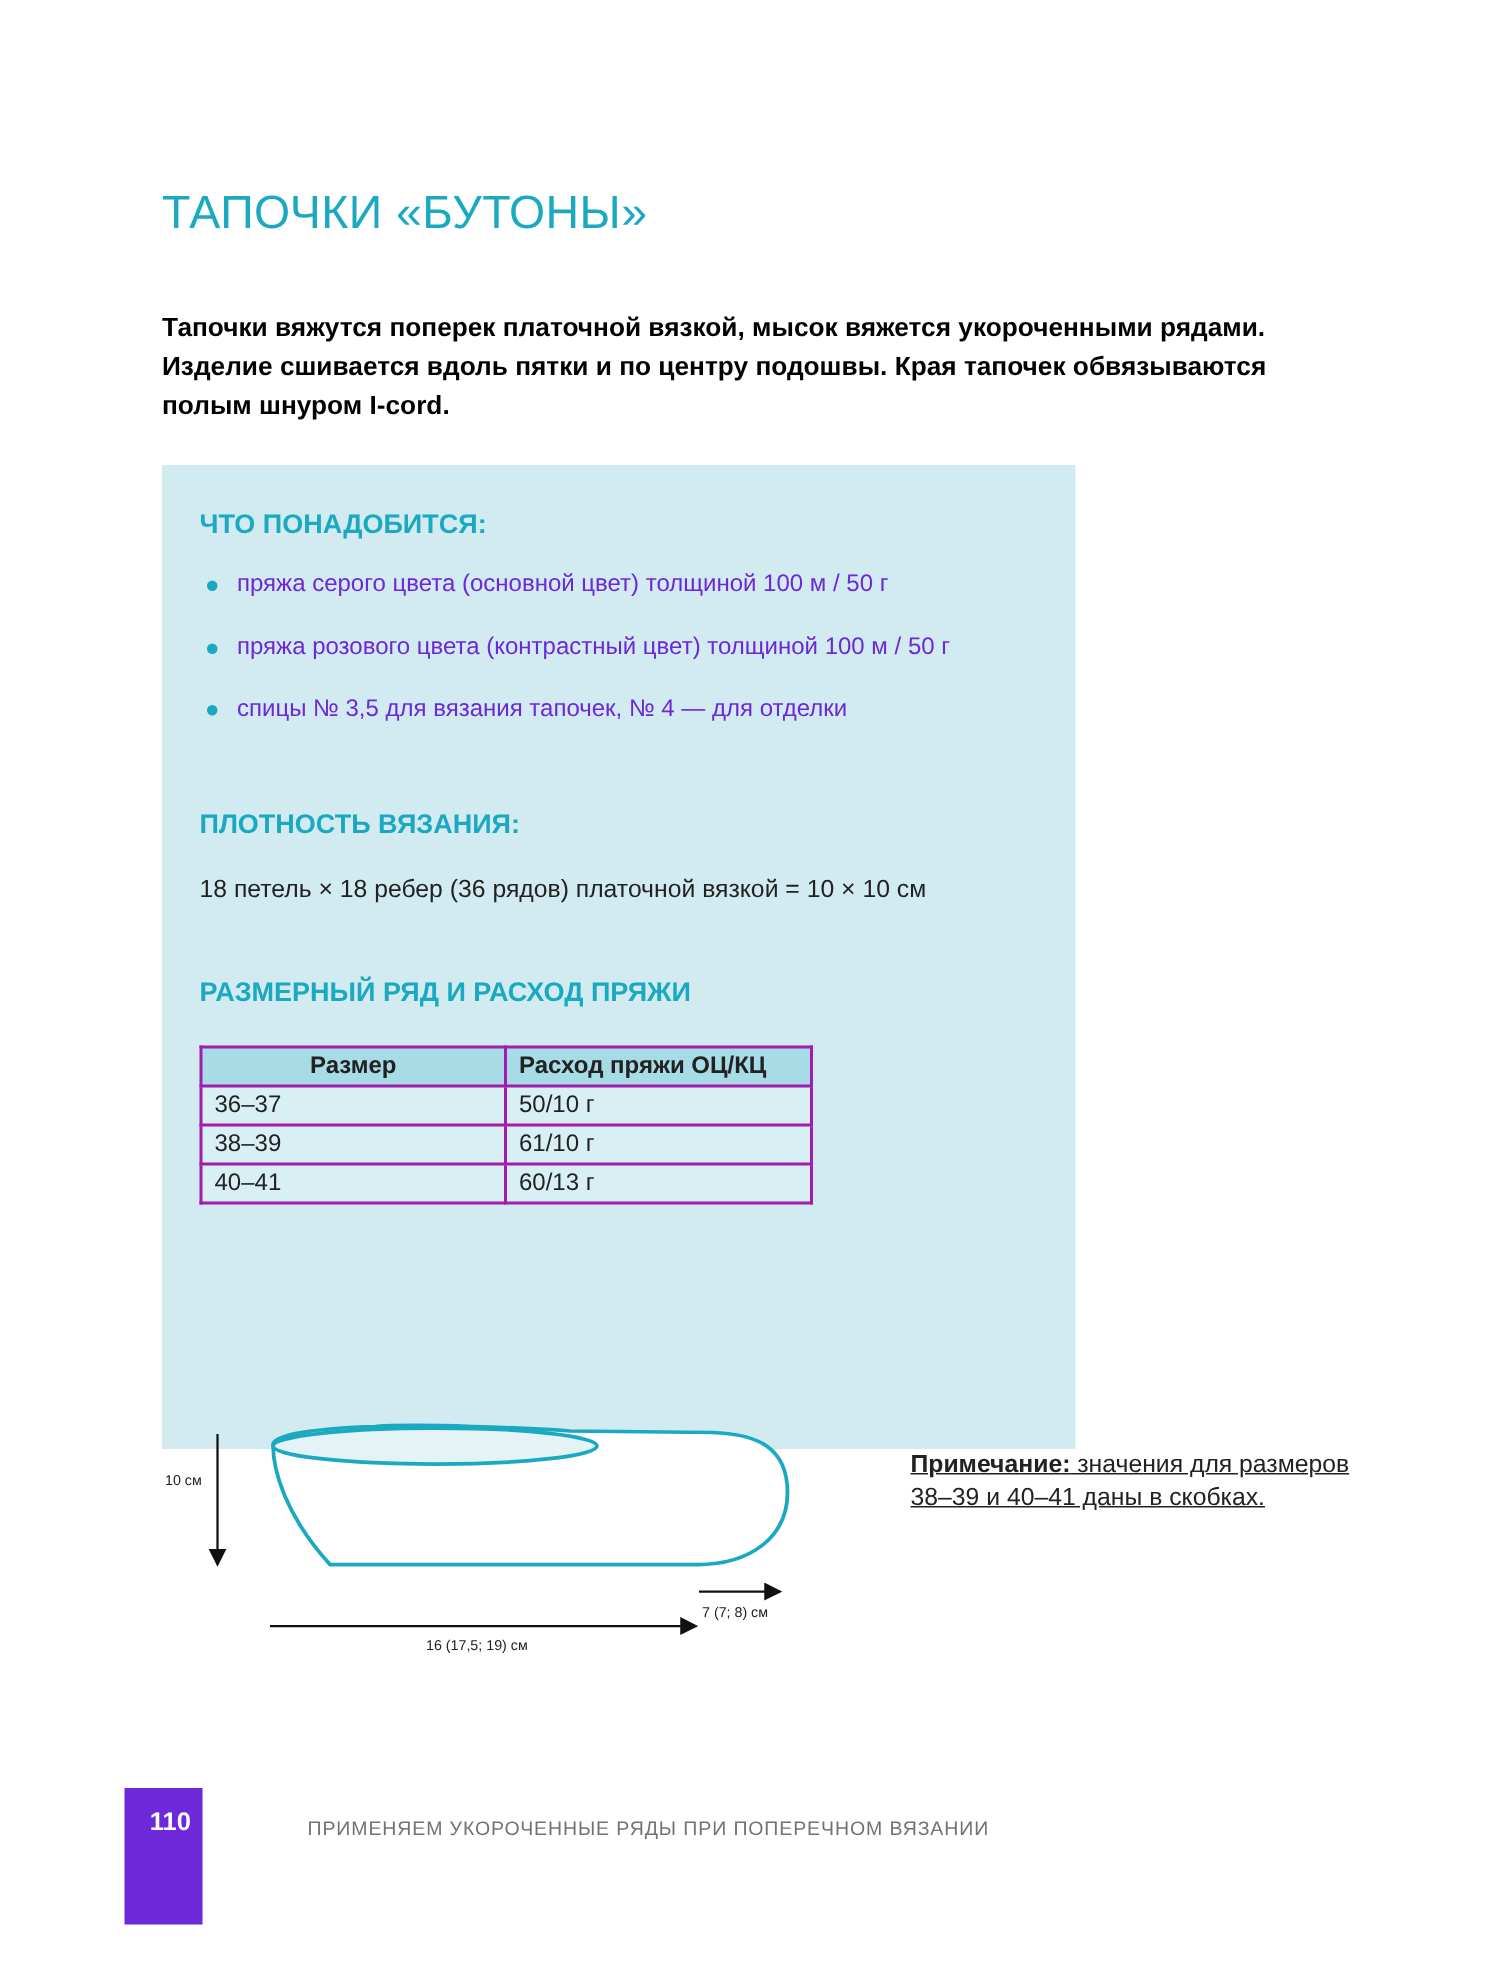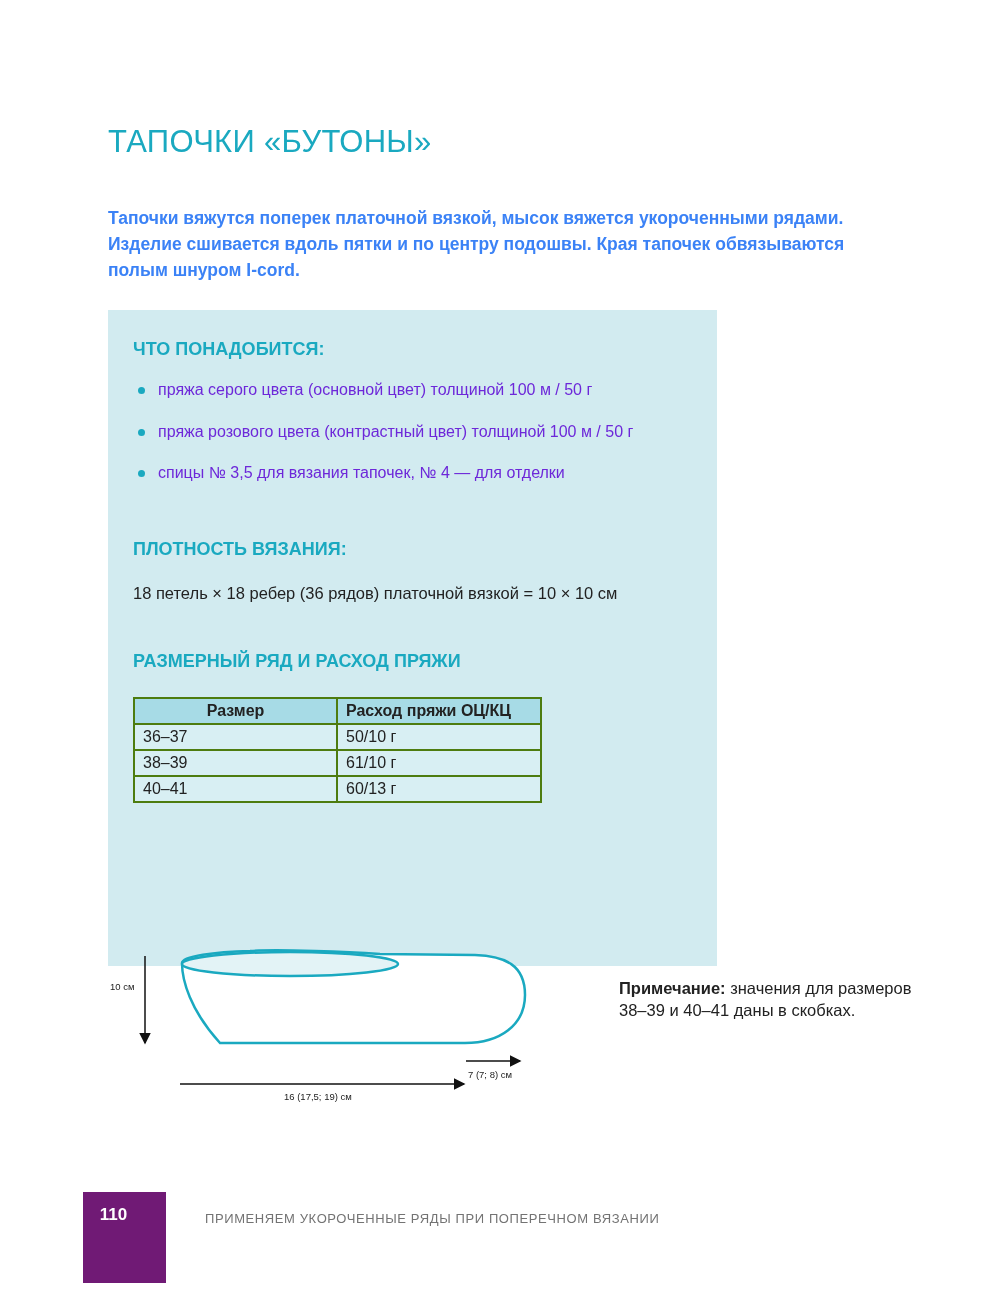--- a/index.html
+++ b/index.html
@@ -1,37 +1,37 @@
 <!DOCTYPE html>
 <html><head>
 <meta charset="utf-8">
 <style>
   html, body { margin:0; padding:0; }
   body { width:997px; height:1307px; background:#ffffff; position:relative; overflow:hidden;
          font-family:"Liberation Sans", sans-serif; color:#1a1a1a; }
   .title { position:absolute; left:108px; top:124px; font-size:31px; font-weight:normal;
            color:#1aa9c0; letter-spacing:0.3px; margin:0; }
   .intro { position:absolute; left:108px; top:205px; width:800px; font-size:17.5px; font-weight:bold;
-           line-height:26px; color:#3b82f6; margin:0; }
+           line-height:26px; color:#000000; margin:0; }
   .box { position:absolute; left:108px; top:310px; width:609px; height:656px; background:#d2ebf0; }
   .h2 { position:absolute; left:25px; font-size:18px; font-weight:bold; color:#1aa9c0; margin:0; }
   .list { position:absolute; left:25px; top:68px; margin:0; padding:0; list-style:none; }
   .list li { position:relative; padding-left:25px; font-size:16px; height:41.5px; line-height:24px; color:#6d28d9; }
   .bullet { position:absolute; left:5px; top:9px; width:7px; height:7px; border-radius:50%; background:#1aa9c0; }
   .density { position:absolute; left:25px; top:274px; font-size:16.5px; color:#222; }
   table { position:absolute; left:25px; top:387px; border-collapse:collapse; font-size:16px; }
-  th, td { border:2px solid #4d7c0f; height:24px; padding:0 8px; text-align:left; color:#222; }
+  th, td { border:2px solid #a21caf; height:24px; padding:0 8px; text-align:left; color:#222; }
   th { background:#a7dbe6; font-weight:bold; }
   th.c1 { width:185px; text-align:center; }
   th.c2, td.c2 { width:186px; }
   td { background:#d8eff3; }
   .diagram { position:absolute; left:100px; top:940px; }
-  .note { position:absolute; left:607px; top:965px; width:320px; font-size:16.5px; line-height:22px; color:#222; margin:12px; }
+  .note { position:absolute; left:607px; top:965px; width:320px; font-size:16.5px; line-height:22px; color:#222; margin:0;text-decoration:underline; }
   .note b { font-weight:bold; }
-  .pagetab { position:absolute; left:83px; top:1192px; width:83px; height:91px; background:#701a75; }
+  .pagetab { position:absolute; left:83px; top:1192px; width:52px; height:91px; background:#6d28d9; }
   .pagenum { position:absolute; left:0; width:61px; top:13px; text-align:center; color:#fff; font-weight:bold; font-size:17px; }
   .running { position:absolute; left:205px; top:1211px; font-size:13px; letter-spacing:0.6px; color:#737373; }
   .lbl { font-family:"Liberation Sans", sans-serif; font-size:9.5px; fill:#222; }
 </style>
 </head>
 <body>
 
 <h1 class="title">ТАПОЧКИ «БУТОНЫ»</h1>
 <p class="intro">Тапочки вяжутся поперек платочной вязкой, мысок вяжется укороченными рядами. Изделие сшивается вдоль пятки и по центру подошвы. Края тапочек обвязываются полым шнуром I-cord.</p>
 

